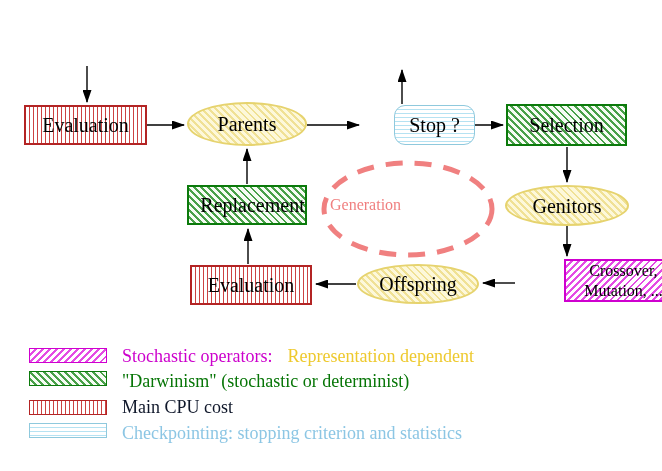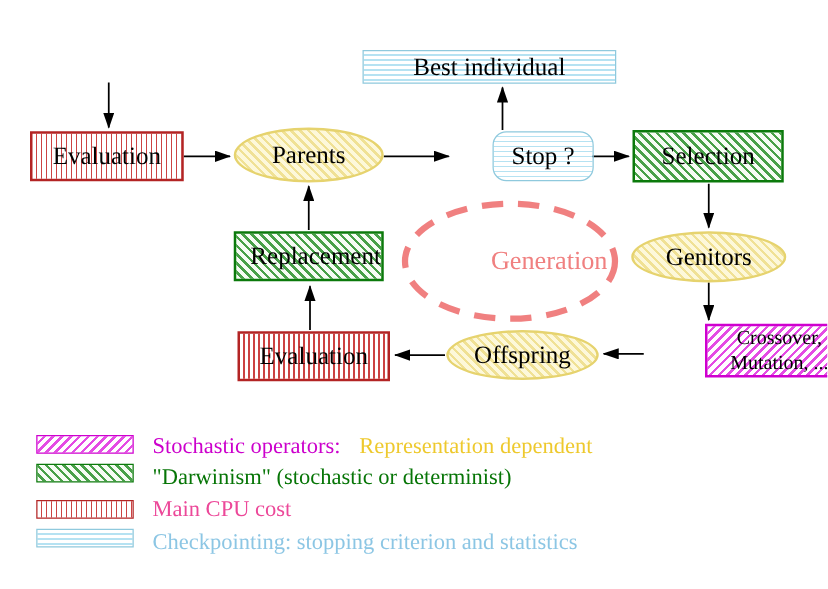--- a/index.html
+++ b/index.html
@@ -33,29 +33,29 @@
     border:1.5px solid #8fc9dd;
   }
   
   .p-yellow {
     background: repeating-linear-gradient(45deg,#fdf8da 0px,#fdf8da 3px,#f0e195 3px,#f0e195 5px);
     border:2px solid #e6d36e; border-radius:50%;align-items:center;
   }
   .rounded { border-radius:11px; }
   .two-line { font-size:16px; line-height:1.25;margin-left:48px; }
   .gen-label {
-    position:absolute; color:#f08080; font-size:21px; text-align:right;
+    position:absolute; color:#f08080; font-size:16px; text-align:left;
   }
   .swatch { position:absolute; left:29px; width:78px; height:15px; box-sizing:border-box; }
   .swatch.p-magenta,.swatch.p-red,.swatch.p-green { border-width:1.5px; }
   .legend-text { position:absolute; left:122px; font-size:18px; white-space:nowrap; }
   .c-magenta { color:#cc00cc; }
   .c-yellow  { color:#eec92d; }
   .c-green   { color:#067506; }
-  .c-red     { color:#ec4899; }
+  .c-red     { color:#0f172a; }
   .c-cyan    { color:#8cc6e4; }
   .gap { display:inline-block; width:15px; }
 </style>
 </head>
 <body>
 
 <div class="stage">
 
   <svg class="overlay" viewBox="0 0 662 471" xmlns="http://www.w3.org/2000/svg">
     <defs>
@@ -81,23 +81,20 @@
 
 
   <div class="node p-red" style="left:24px;top:105px;width:123px;height:40px;">
     <span>Evaluation</span>
   </div>
 
   <div class="node p-yellow" style="left:187px;top:102px;width:120px;height:44px;">
     <span>Parents</span>
   </div>
 
-  <div class="node p-cyan" style="left:290px;top:40px;width:203px;height:27px;">
-    <span>Best individual</span>
-  </div>
 
   <div class="node p-cyan rounded" style="left:362px;top:105px;width:81px;height:40px;margin-left:32px;">
     <span>Stop ?</span>
   </div>
 
   <div class="node p-green" style="left:506px;top:104px;width:121px;height:42px;">
     <span>Selection</span>
   </div>
 
   <div class="node p-yellow" style="left:505px;top:185px;width:124px;height:41px;">

